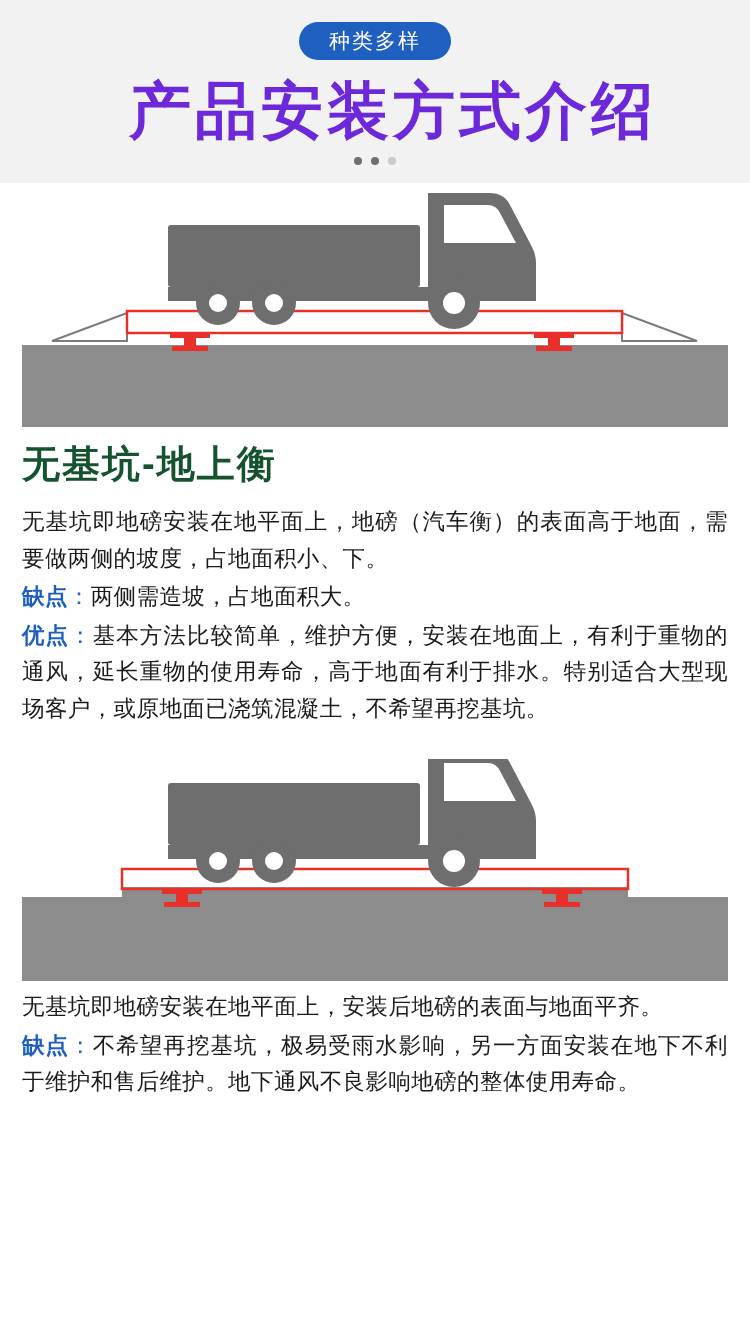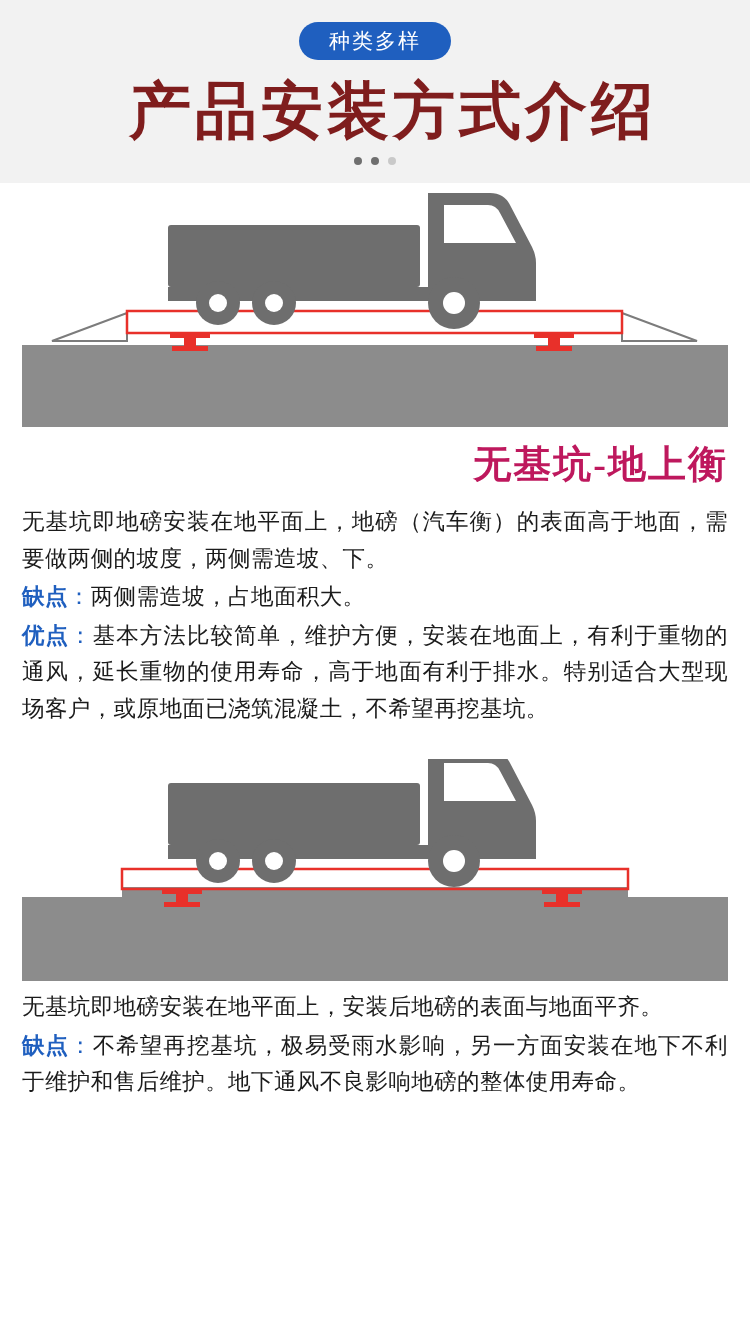--- a/index.html
+++ b/index.html
@@ -31,21 +31,21 @@
     padding: 8px 30px 9px 30px;
     border-radius: 20px;
     line-height: 1;
     text-align: center;
   }
   .main-title {
     margin-top: 16px;
     font-size: 62px;
     font-weight: bold;
     letter-spacing: 4px;
-    color: #7f1d1d;
+    color: #6d28d9;
     line-height: 1.12;
     font-family: "DejaVu Sans", "Liberation Sans", sans-serif;
     padding-left: 36px;
   }
   .dots {
     margin-top: 12px;
     display: flex;
     justify-content: center;
     gap: 9px;
     align-items: center;
@@ -62,27 +62,27 @@
 
   
   .section {
     padding: 0 22px;
   }
   .illustration {
     width: 100%;
     display: block;
   }
   .section-title {
-    text-align: right;
+    text-align: left;
     font-size: 38px;
     font-weight: bold;
     letter-spacing: 2px;
     margin: 6px 0 14px 0;
-    color: #be185d;
-    font-family: Liberation Serif, serif;
+    color: #14532d;
+    font-family: Liberation Sans, sans-serif;
   }
   .para {
     font-size: 22.5px;
     line-height: 1.62;
     letter-spacing: 0.4px;
     margin: 0 0 2px 0;
     text-align: justify;
     color: #1b1b1b;
   }
   .label {
@@ -145,21 +145,21 @@
       <circle cx="196" cy="120" r="9" fill="#ffffff"></circle>
       <circle cx="252" cy="120" r="22" fill="#6e6e6e"></circle>
       <circle cx="252" cy="120" r="9" fill="#ffffff"></circle>
       <circle cx="432" cy="120" r="26" fill="#6e6e6e"></circle>
       <circle cx="432" cy="120" r="11" fill="#ffffff"></circle>
     </g>
   </svg>
 
   <div class="section-title">无基坑-地上衡</div>
 
-  <p class="para">无基坑即地磅安装在地平面上，地磅（汽车衡）的表面高于地面，需要做两侧的坡度，两侧需造坡、下。</p>
+  <p class="para">无基坑即地磅安装在地平面上，地磅（汽车衡）的表面高于地面，需要做两侧的坡度，占地面积小、下。</p>
 
   <p class="para">
     <span class="label">缺点</span><span class="sep">：</span><span>两侧需造坡，占地面积大。</span>
   </p>
 
   <p class="para">
     <span class="label">优点</span><span class="sep">：</span><span>基本方法比较简单，维护方便，安装在地面上，有利于重物的通风，延长重物的使用寿命，高于地面有利于排水。特别适合大型现场客户，或原地面已浇筑混凝土，不希望再挖基坑。</span>
   </p>
 </div>
 

